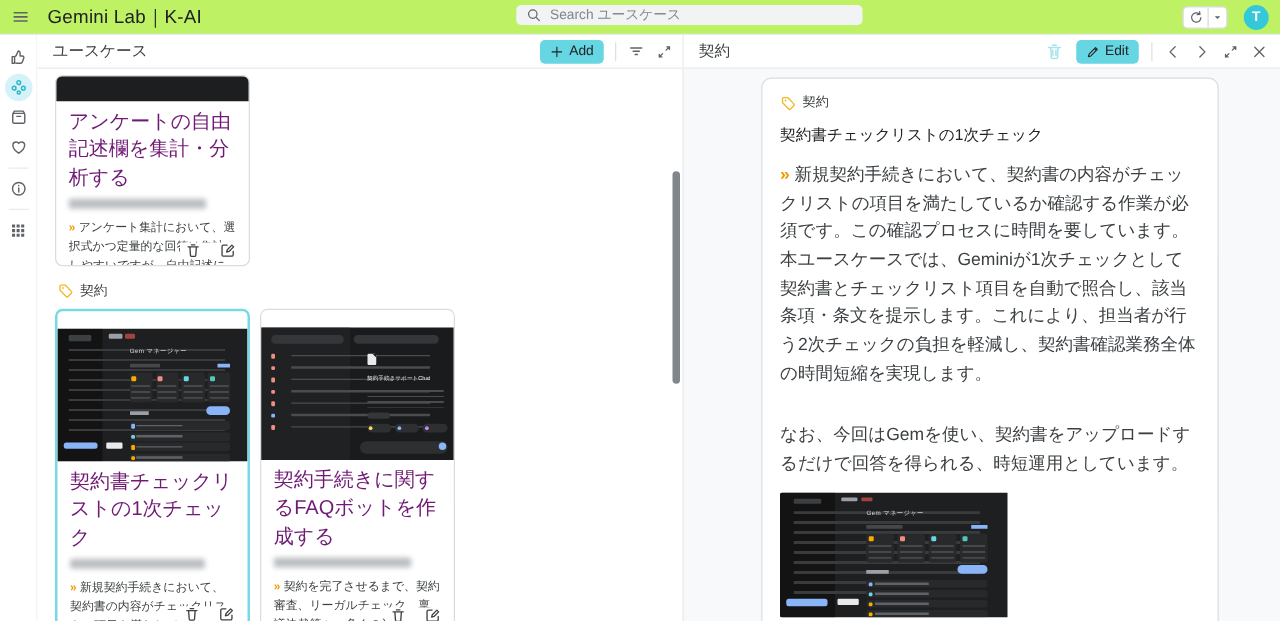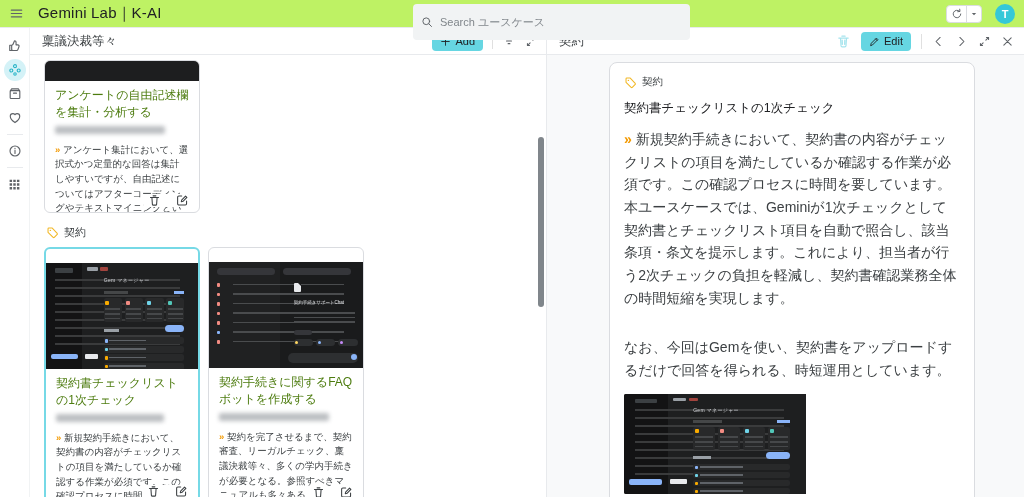--- a/index.html
+++ b/index.html
@@ -10,21 +10,21 @@
     overflow:hidden; margin:0 auto;
   }
   svg { display:block; }
   .ic { stroke:#5f6368; fill:none; stroke-width:1.3; stroke-linecap:round; stroke-linejoin:round; }
 
   
   .topbar { position:absolute; top:0; left:0; right:0; height:28px; background:#bef264;
     border-bottom:1px solid #e8eaed; display:flex; align-items:center; z-index:10; }
   .hamburger { margin-left:9px; cursor:pointer; }
   .app-title { margin-left:14px; font-size:15px; font-weight:500; color:#202124; letter-spacing:.2px; }
-  .searchbox { position:absolute; left:413px; top:4px; width:277px; height:36px; background:#f1f3f4;
+  .searchbox { position:absolute; left:413px; top:4px; width:277px; height:16px; background:#f1f3f4;
     border-radius:4px; display:flex; align-items:center; padding:0 8px; }
   .searchbox input { border:none; outline:none; background:transparent; font-size:11px; color:#3c4043;
     margin-left:7px; width:100%; font-family:inherit; }
   .searchbox input::placeholder { color:#80868b; }
   .sync-split { position:absolute; right:42px; top:5px; height:18px; display:flex; border:1px solid #dadce0;
     border-radius:4px; overflow:hidden; background:#fff; }
   .sync-split .seg { display:flex; align-items:center; justify-content:center; width:19px; height:100%; cursor:pointer; }
   .sync-split .seg + .seg { border-left:1px solid #dadce0; width:15px; }
   .avatar { position:absolute; right:9px; top:4px; width:20px; height:20px; border-radius:50%;
     background:#35c8d8; color:#fff; font-size:11px; font-weight:bold; display:flex; align-items:center; justify-content:center; }
@@ -51,21 +51,21 @@
   .head-icon { cursor:pointer; display:flex; align-items:center; }
 
   
   .list-panel { position:absolute; top:28px; left:30px; width:516px; bottom:0; display:flex; flex-direction:column; background:#fff; }
   .list-body { position:relative; flex:1; overflow:hidden; padding:3px 0 0 14px; }
   .card { position:relative; width:156px; background:#fff; border:1px solid #dadce0; border-radius:6px; overflow:hidden; cursor:pointer; }
   .card.selected { border:2px solid #76d9e6; }
   .card-strip { height:20px; background:#1d1e1f; }
   .card-imgwrap { padding-top:14px; }
   .card-body { padding:6px 10px 0; }
-  .card-title { font-size:12px; line-height:1.4; color:#4d7c0f; }
+  .card-title { font-size:16px; line-height:1.4; color:#701a75; }
   .redacted { margin-top:5px; height:8px; width:82%; border-radius:2px; background:#bcbfc2; filter:blur(2px); }
   .card-desc { margin-top:9px; font-size:9.5px; line-height:1.55; color:#3c4043; }
   .arrow { color:#f29900; font-weight:bold; }
   .card-actions { position:absolute; bottom:5px; right:10px; display:flex; gap:15px; background:#fff; padding-left:4px; }
   .card-actions .head-icon .ic { stroke:#3c4043; }
   .section-row { display:flex; align-items:center; gap:5px; margin:12px 0 7px 2px; font-size:11px; color:#3c4043; }
   .cards-row { display:flex; gap:8px; }
   .scrollthumb { position:absolute; right:2px; top:82px; width:6px; height:170px; border-radius:3px; background:#80868b; cursor:pointer; }
 
   
@@ -233,21 +233,21 @@
       <span>
         <svg width="13" height="13" viewBox="0 0 16 16">
             <path fill="#5f6368" d="M2 2h3v3H2zM6.5 2h3v3h-3zM11 2h3v3h-3zM2 6.5h3v3H2zM6.5 6.5h3v3h-3zM11 6.5h3v3h-3zM2 11h3v3H2zM6.5 11h3v3h-3zM11 11h3v3h-3z"></path>
           </svg>
       </span>
     </div>
   </div>
 
   <div class="list-panel">
     <div class="panel-head">
-      <span class="panel-title">稟議決裁等々</span>
+      <span class="panel-title">ユースケース</span>
       <div class="head-right">
         <button class="btn-teal">
           <span>
             <svg width="11" height="11" viewBox="0 0 16 16">
                 <path class="ic" d="M8 2.5v11M2.5 8h11"></path>
               </svg>
           </span>
           <span>Add</span>
         </button>
         <div class="vdiv"></div>

